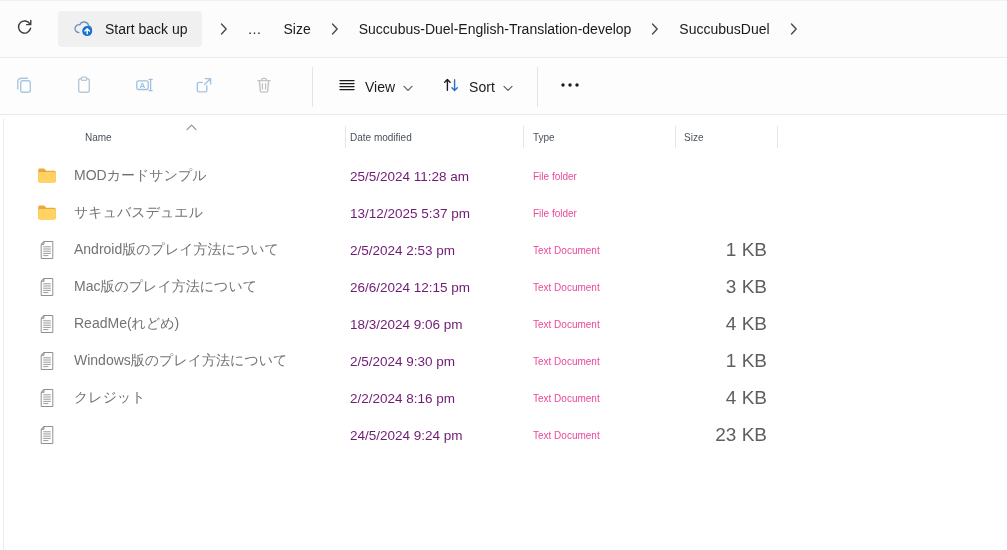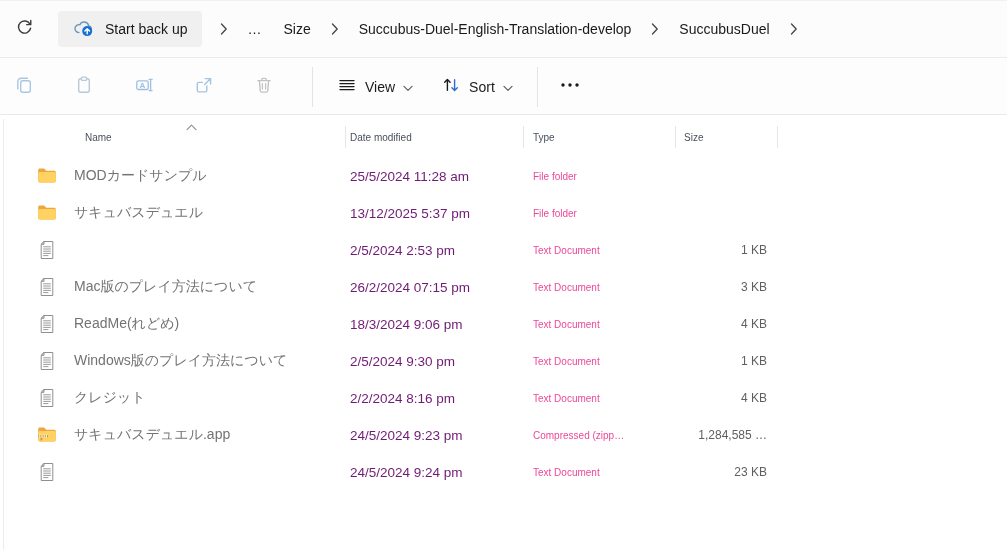--- a/index.html
+++ b/index.html
@@ -55,21 +55,21 @@
   .hdr-size{ left:680px; }
   .hdr-divider{ position:absolute; top:6px; width:1px; height:22px; background:#e6e6e6; cursor:col-resize; }
   .hd1{ left:341px; } .hd2{ left:519px; } .hd3{ left:671px; } .hd4{ left:773px; }
   .sort-caret{ position:absolute; left:182px; top:-3px; }
   .rows{ position:absolute; top:157px; left:4px; right:0; }
   .row{ position:relative; height:37px; cursor:default; }
   .ficon{ position:absolute; left:33px; top:50%; transform:translateY(-50%); width:20px; height:20px; display:flex; align-items:center; justify-content:center; }
   .fname{ position:absolute; left:58px; top:50%; transform:translateY(-50%); font-size:14px; color:#737373; max-width:280px; white-space:nowrap; overflow:hidden;margin-left:12px; }
   .fdate{ position:absolute; left:346px; top:50%; transform:translateY(-50%); font-size:13.5px; color:#701a75; white-space:nowrap; }
   .ftype{ position:absolute; left:529px; top:50%; transform:translateY(-50%); font-size:10px; color:#ec4899; white-space:nowrap; }
-  .fsize{ position:absolute; left:600px; width:163px; top:50%; transform:translateY(-50%); font-size:12px; color:#5f5f5f; text-align:right; white-space:nowrap; }
+  .fsize{ position:absolute; left:600px; width:163px; top:50%; transform:translateY(-50%); font-size:19px; color:#5f5f5f; text-align:right; white-space:nowrap; }
 </style>
 </head>
 <body>
 
 <div class="address-row">
   <button class="icon-btn refresh-btn">
     <span>
       <svg width="19" height="19" viewBox="0 0 20 20">
         <path d="M15.9 6.7 A6.4 6.4 0 1 0 16.4 10.8" stroke="#3d3d3d" stroke-width="1.5" fill="none" stroke-linecap="round"></path>
         <path d="M16.6 2.7 V7 H12.3" stroke="#3d3d3d" stroke-width="1.5" fill="none" stroke-linecap="round" stroke-linejoin="round"></path>
@@ -255,34 +255,35 @@
     <span class="fsize"></span>
   </div>
     <div class="row">
     <span class="ficon">
         <svg width="16" height="20" viewBox="0 0 16 20">
           <path d="M5 1.5 H13.8 V18.5 H2.2 V4.3 Z" fill="#ffffff" stroke="#8f8f8f" stroke-width="1" stroke-linejoin="round"></path>
           <path d="M5 1.5 V4.3 H2.2 Z" fill="#e2e2e2" stroke="#8f8f8f" stroke-width="1" stroke-linejoin="round"></path>
           <path d="M4.2 6.8 H11.8 M4.2 9 H11.8 M4.2 11.2 H11.8 M4.2 13.4 H11.8 M4.2 15.6 H9.4" stroke="#9b9b9b" stroke-width="1" fill="none"></path>
         </svg>
       </span>
+    <span class="fname">Android版のプレイ方法について</span>
     <span class="fdate">2/5/2024 2:53 pm</span>
     <span class="ftype">Text Document</span>
     <span class="fsize">1 KB</span>
   </div>
     <div class="row">
     <span class="ficon">
         <svg width="16" height="20" viewBox="0 0 16 20">
           <path d="M5 1.5 H13.8 V18.5 H2.2 V4.3 Z" fill="#ffffff" stroke="#8f8f8f" stroke-width="1" stroke-linejoin="round"></path>
           <path d="M5 1.5 V4.3 H2.2 Z" fill="#e2e2e2" stroke="#8f8f8f" stroke-width="1" stroke-linejoin="round"></path>
           <path d="M4.2 6.8 H11.8 M4.2 9 H11.8 M4.2 11.2 H11.8 M4.2 13.4 H11.8 M4.2 15.6 H9.4" stroke="#9b9b9b" stroke-width="1" fill="none"></path>
         </svg>
       </span>
     <span class="fname">Mac版のプレイ方法について</span>
-    <span class="fdate">26/2/2024 07:15 pm</span>
+    <span class="fdate">26/6/2024 12:15 pm</span>
     <span class="ftype">Text Document</span>
     <span class="fsize">3 KB</span>
   </div>
     <div class="row">
     <span class="ficon">
         <svg width="16" height="20" viewBox="0 0 16 20">
           <path d="M5 1.5 H13.8 V18.5 H2.2 V4.3 Z" fill="#ffffff" stroke="#8f8f8f" stroke-width="1" stroke-linejoin="round"></path>
           <path d="M5 1.5 V4.3 H2.2 Z" fill="#e2e2e2" stroke="#8f8f8f" stroke-width="1" stroke-linejoin="round"></path>
           <path d="M4.2 6.8 H11.8 M4.2 9 H11.8 M4.2 11.2 H11.8 M4.2 13.4 H11.8 M4.2 15.6 H9.4" stroke="#9b9b9b" stroke-width="1" fill="none"></path>
         </svg>
@@ -313,35 +314,20 @@
           <path d="M4.2 6.8 H11.8 M4.2 9 H11.8 M4.2 11.2 H11.8 M4.2 13.4 H11.8 M4.2 15.6 H9.4" stroke="#9b9b9b" stroke-width="1" fill="none"></path>
         </svg>
       </span>
     <span class="fname">クレジット</span>
     <span class="fdate">2/2/2024 8:16 pm</span>
     <span class="ftype">Text Document</span>
     <span class="fsize">4 KB</span>
   </div>
     <div class="row">
     <span class="ficon">
-        <svg width="20" height="17" viewBox="0 0 20 17">
-          <path d="M1.2 3.2 C1.2 2.3 1.9 1.6 2.8 1.6 H7.2 L9.2 3.7 H17.2 C18.1 3.7 18.8 4.4 18.8 5.3 V13.8 C18.8 14.7 18.1 15.4 17.2 15.4 H2.8 C1.9 15.4 1.2 14.7 1.2 13.8 Z" fill="#eda73e"></path>
-          <rect x="1.2" y="5.1" width="17.6" height="10.3" rx="1.6" fill="#ffd262"></rect>
-          <rect x="1.2" y="8.8" width="9.8" height="2.8" fill="#fdf4dc"></rect>
-          <line x1="1.2" y1="10.2" x2="11" y2="10.2" stroke="#c9962f" stroke-width="2.4" stroke-dasharray="1 1.2"></line>
-          <rect x="3.6" y="11.8" width="1.6" height="2.8" rx="0.5" fill="#c9962f"></rect>
-        </svg>
-      </span>
-    <span class="fname">サキュバスデュエル.app</span>
-    <span class="fdate">24/5/2024 9:23 pm</span>
-    <span class="ftype">Compressed (zipp…</span>
-    <span class="fsize">1,284,585 …</span>
-  </div>
-    <div class="row">
-    <span class="ficon">
         <svg width="16" height="20" viewBox="0 0 16 20">
           <path d="M5 1.5 H13.8 V18.5 H2.2 V4.3 Z" fill="#ffffff" stroke="#8f8f8f" stroke-width="1" stroke-linejoin="round"></path>
           <path d="M5 1.5 V4.3 H2.2 Z" fill="#e2e2e2" stroke="#8f8f8f" stroke-width="1" stroke-linejoin="round"></path>
           <path d="M4.2 6.8 H11.8 M4.2 9 H11.8 M4.2 11.2 H11.8 M4.2 13.4 H11.8 M4.2 15.6 H9.4" stroke="#9b9b9b" stroke-width="1" fill="none"></path>
         </svg>
       </span>
     <span class="fdate">24/5/2024 9:24 pm</span>
     <span class="ftype">Text Document</span>
     <span class="fsize">23 KB</span>
   </div>

